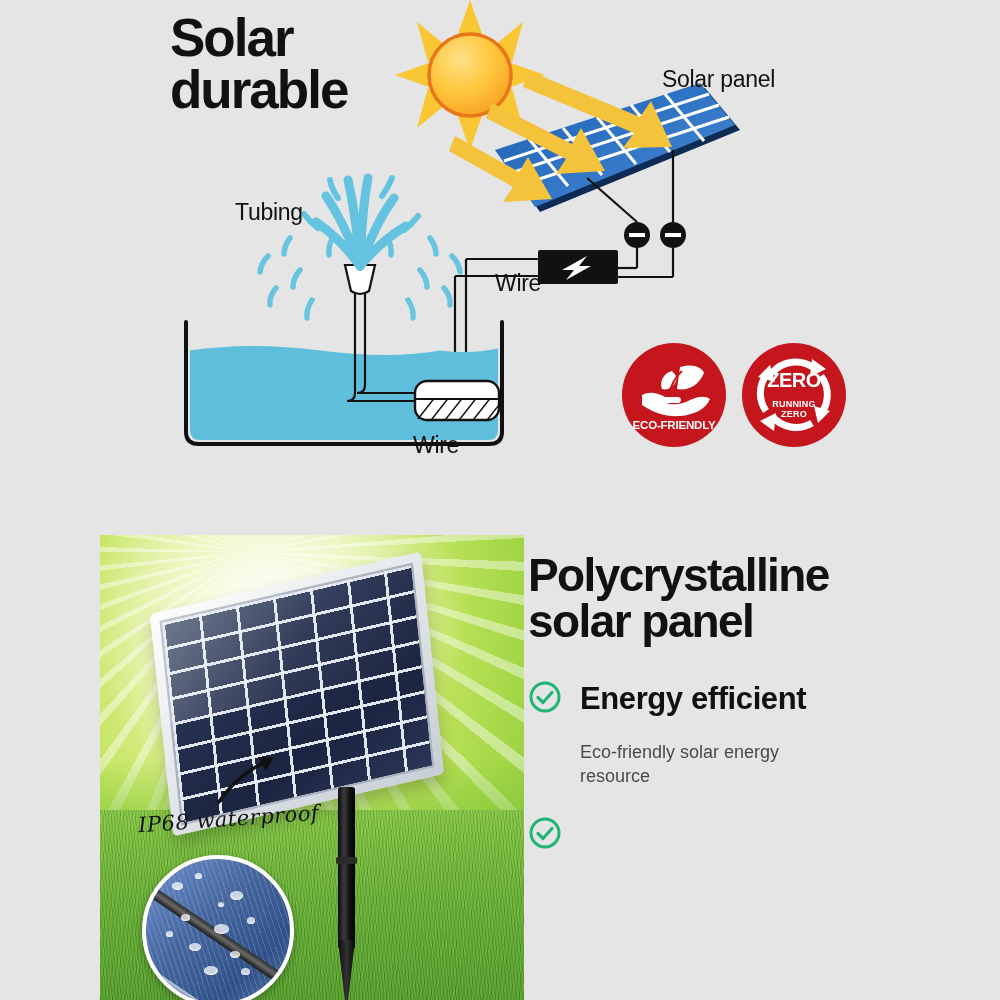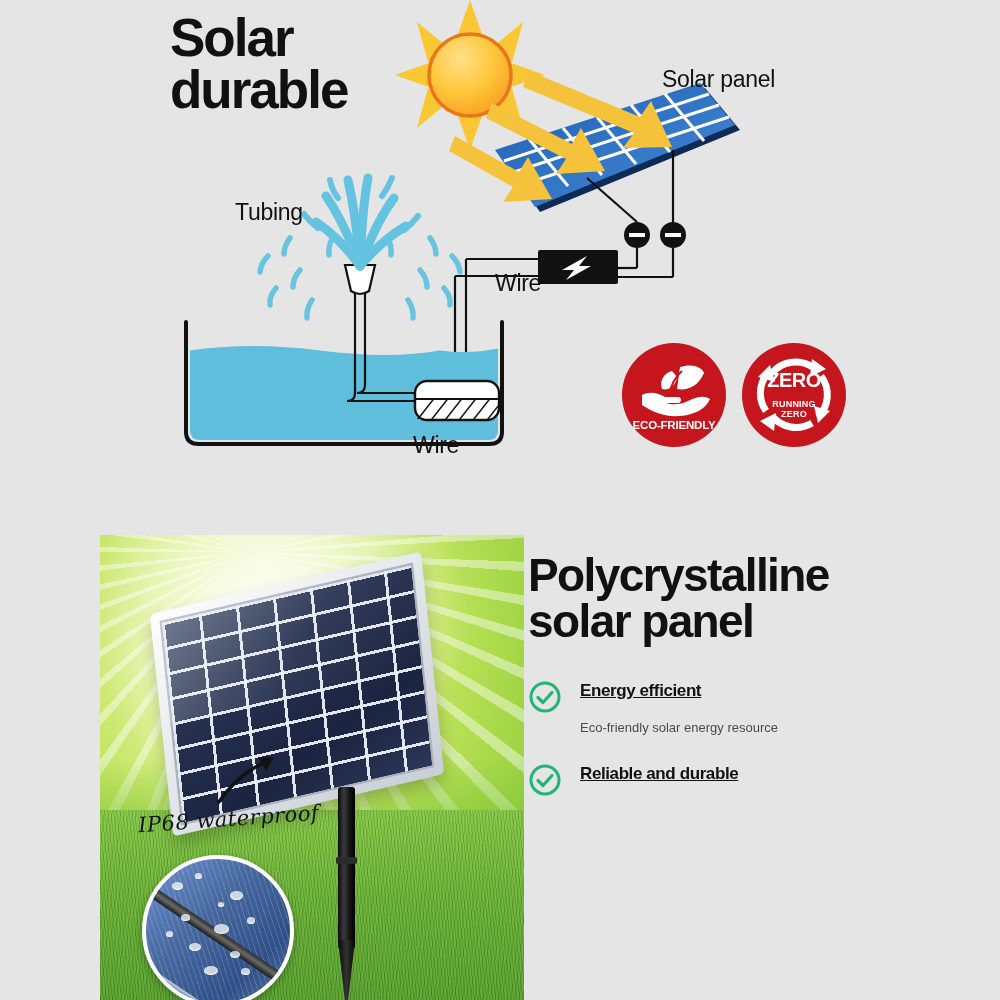--- a/index.html
+++ b/index.html
@@ -151,26 +151,25 @@
 
   
   #right-col { position: absolute; left: 528px; top: 52px; width: 430px; }
   #bottom-title {
     font-size: 46px; font-weight: bold; color: #111; line-height: 1.0;
     letter-spacing: -1.6px;
   }
   #features { margin-top: 38px; }
   .feature { position: relative; padding-left: 52px; margin-bottom: 29px; }
   .feature-title {
-    font-size: 17px; font-weight: bold; color: #111; letter-spacing: -0.4px;
+    font-size: 31px; font-weight: bold; color: #111; letter-spacing: -0.4px;
     line-height: 1.1;
-    text-decoration: underline;
   }
   .feature-desc {
-    font-size: 13px; color: #4a4a4a; line-height: 1.32; margin-top: 18px;
+    font-size: 18px; color: #4a4a4a; line-height: 1.32; margin-top: 25px;
     max-width: 260px;
   }
   .check-icon { position: absolute; left: 0; top: -2px; width: 34px; height: 34px; }
 </style>
 </head>
 <body>
 
 <div id="page">
 
   <div id="top-section">
@@ -418,18 +417,17 @@
           <div class="feature-title">Energy efficient</div>
           <div class="feature-desc">Eco-friendly solar energy resource</div>
         </div>
 
 
         <div class="feature">
           <svg class="check-icon" viewBox="0 0 34 34">
             <circle cx="17" cy="17" r="14" fill="none" stroke="#21B573" stroke-width="3"></circle>
             <path d="M10,17.5 L15,22.5 L24,12.5" fill="none" stroke="#21B573" stroke-width="3.2" stroke-linecap="round" stroke-linejoin="round"></path>
           </svg>
-          <div class="feature-title">Reliable and durable</div>
         </div>
       </div>
     </div>
   </div>
 </div>
 
 </body></html>

